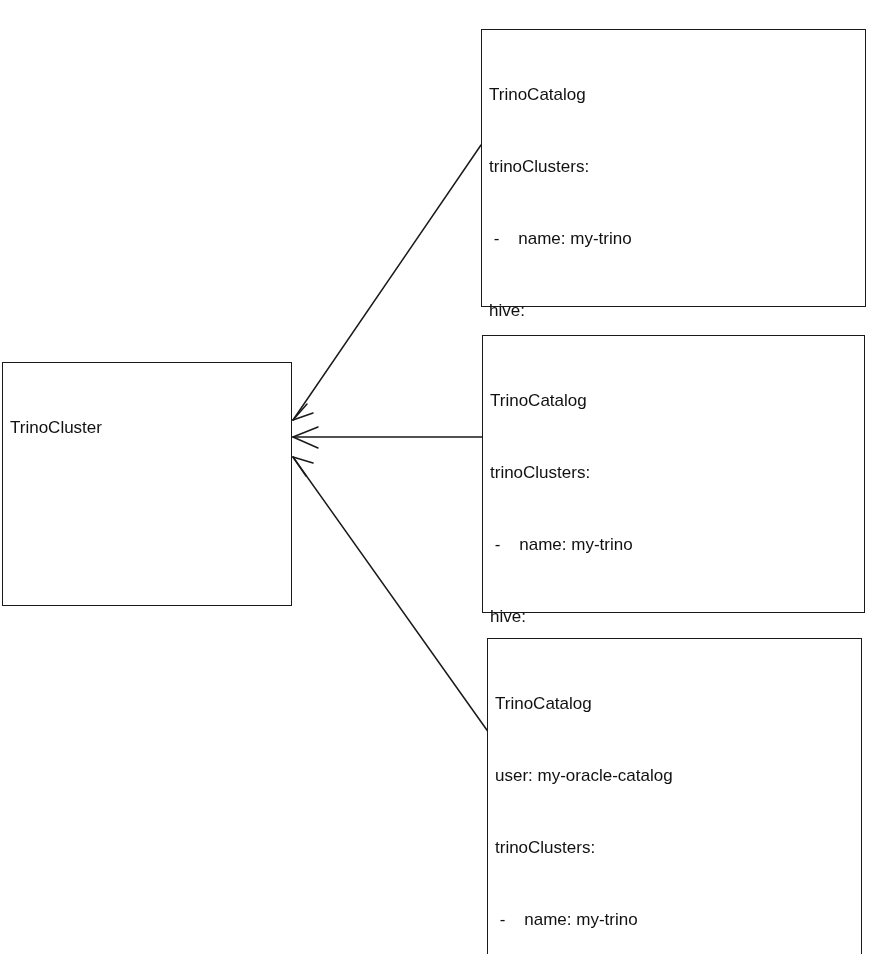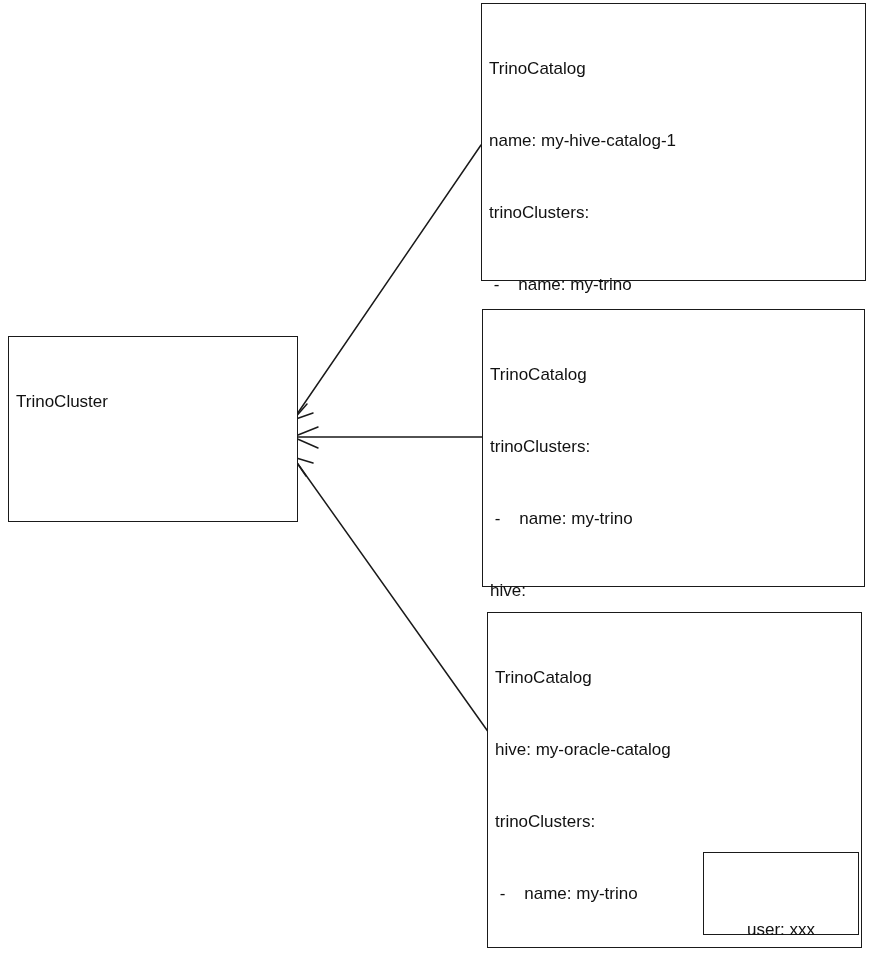--- a/index.html
+++ b/index.html
@@ -24,42 +24,43 @@
     top: 0;
     width: 872px;
     height: 954px;
     pointer-events: none;
   }
   .node {
     position: absolute;
     box-sizing: border-box;
     border: 1.6px solid #1a1a1a;
     background: #ffffff;
+    margin-top: 26px;
   }
   .node-text {
     position: absolute;
     left: 7px;
     top: 5px;
     right: 4px;
     font-size: 17px;
     line-height: 24px;
     color: #111111;
     white-space: pre;
     font-family: "Liberation Sans", "DejaVu Sans", sans-serif;
   }
   .node-line {
     white-space: pre;
     display: block;
     height: 24px;
   }
   #cluster-node {
-    left: 8px;
+    left: 2px;
     top: 336px;
     width: 290px;
-    height: 186px;
+    height: 244px;
   }
   #catalog-node-0 {
     left: 481px;
     top: 3px;
     width: 385px;
     height: 278px;
   }
   #catalog-node-1 {
     left: 482px;
     top: 309px;
@@ -135,21 +136,20 @@
 
   <div class="node" id="cluster-node">
     <div class="node-text">
       <span class="node-line">TrinoCluster</span>
     </div>
   </div>
 
   <div class="node" id="catalog-node-0">
     <div class="node-text">
       <span class="node-line">TrinoCatalog</span>
-      <span class="node-line">name: my-hive-catalog-1</span>
       <span class="node-line">trinoClusters:</span>
       <span class="node-line"> -    name: my-trino</span>
       <span class="node-line">hive:</span>
       <span class="node-line">   s3: # S3ConnnectionSpec</span>
       <span class="node-line">      inline:</span>
       <span class="node-line">         host: minio</span>
       <span class="node-line">   metastore: # whatever</span>
     </div>
   </div>
 
@@ -161,29 +161,23 @@
       <span class="node-line">hive:</span>
       <span class="node-line">   hdfs:</span>
       <span class="node-line">      # TBD</span>
       <span class="node-line">   metastore: # whatever</span>
     </div>
   </div>
 
   <div class="node" id="catalog-node-2">
     <div class="node-text">
       <span class="node-line">TrinoCatalog</span>
-      <span class="node-line">hive: my-oracle-catalog</span>
+      <span class="node-line">user: my-oracle-catalog</span>
       <span class="node-line">trinoClusters:</span>
       <span class="node-line"> -    name: my-trino</span>
       
       
       
     </div>
   </div>
 
-  <div id="secret-node">
-    <div class="secret-text">
-      <span class="secret-line">user: xxx</span>
-      
-    </div>
-  </div>
 
 </div>
 
 </body></html>

